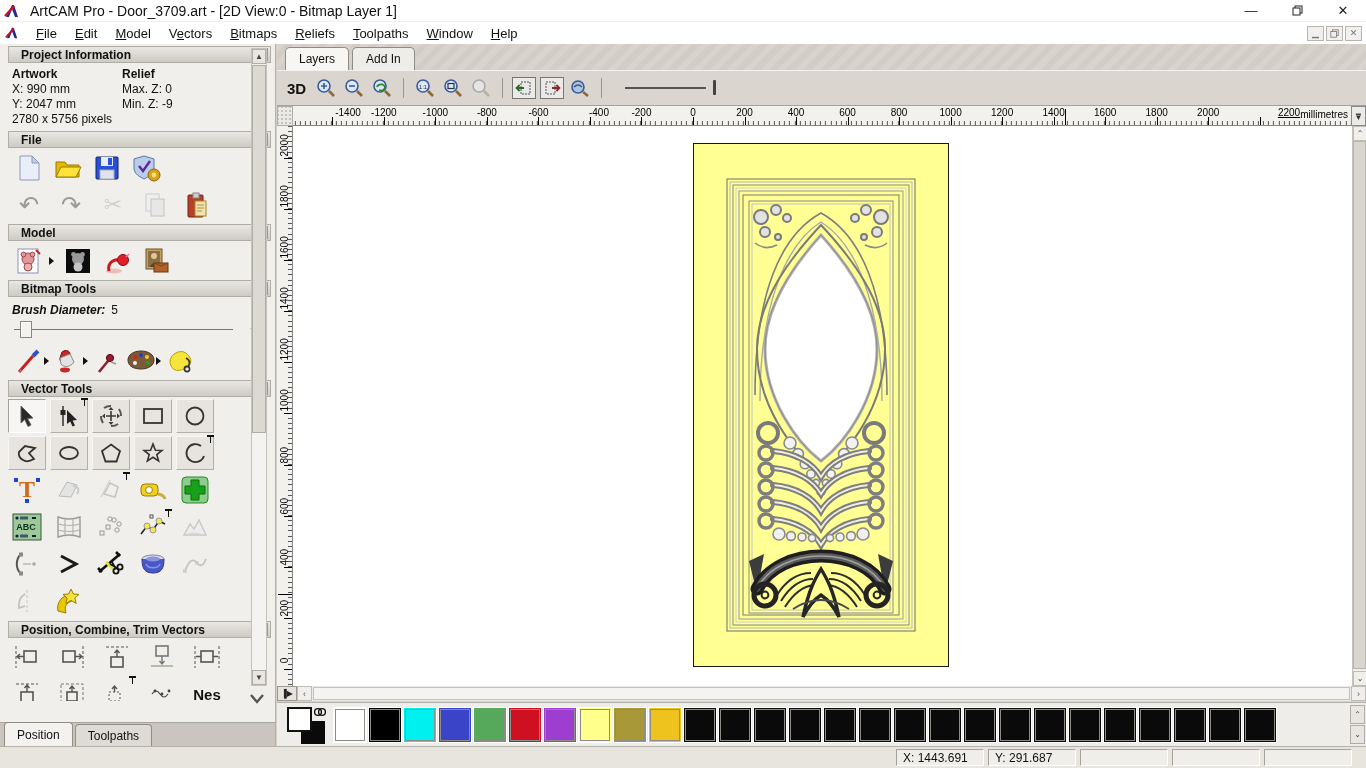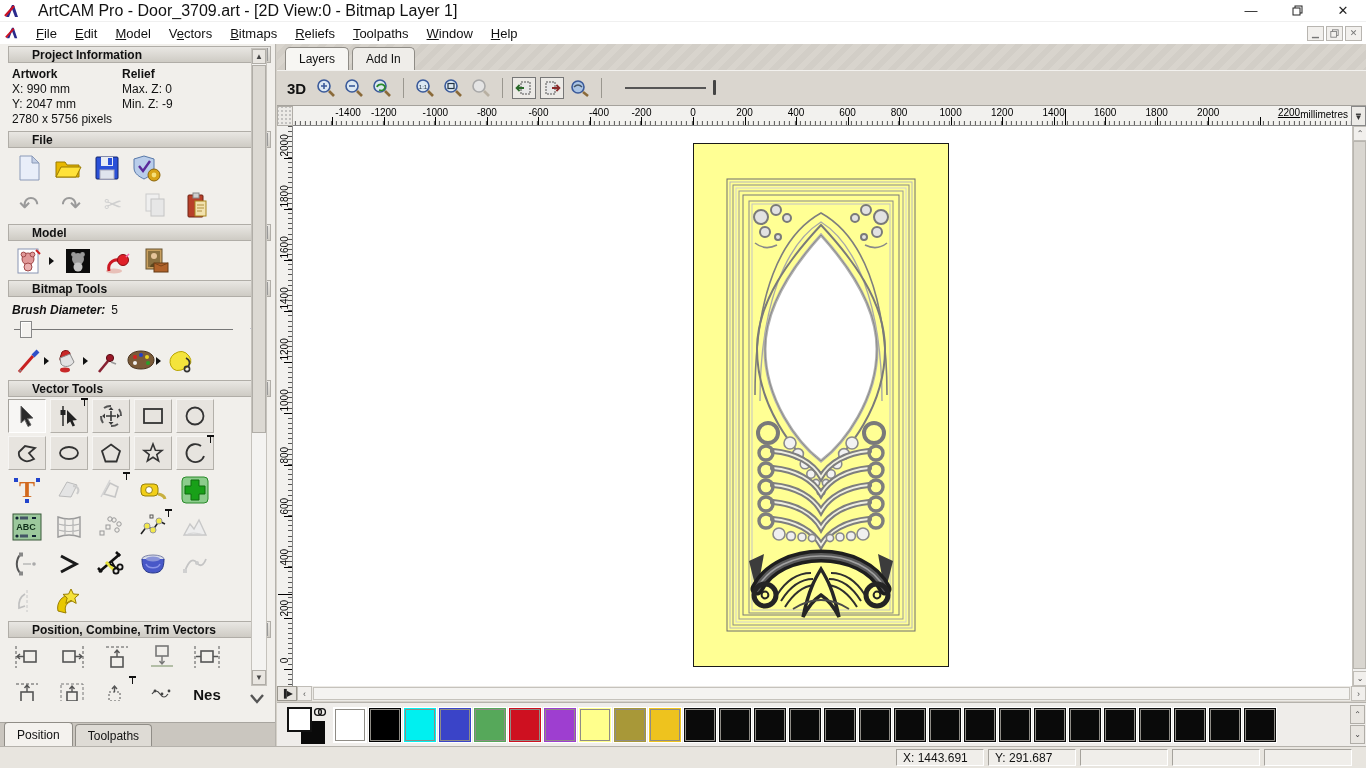--- a/index.html
+++ b/index.html
@@ -1,32 +1,32 @@
 <!DOCTYPE html>
 <html><head>
 <meta charset="utf-8">
 <style>
 *{margin:0;padding:0;box-sizing:border-box}
 html,body{width:1366px;height:768px;overflow:hidden}
 body{font-family:"Liberation Sans",sans-serif;background:#d4d0c8;position:relative}
 
 #titlebar{position:absolute;left:0;top:0;width:1366px;height:22px;background:#fff;border-bottom:1px solid #f0f0f0;display:flex;align-items:center;z-index:30}
 #titlebar .logo{width:16px;height:16px;margin-left:4px}
-#title-text{font-size:16px;color:#111;margin-left:18px;white-space:nowrap}
+#title-text{font-size:14px;color:#111;margin-left:10px;white-space:nowrap}
 .win-controls{margin-left:auto;display:flex;height:22px}
 .win-btn{width:46px;height:22px;display:flex;align-items:center;justify-content:center;color:#222;font-size:13px}
 #menubar{position:absolute;left:0;top:22px;width:1366px;height:22px;background:#fff;display:flex;align-items:center;z-index:30}
 #menubar .logo{width:14px;height:14px;margin-left:5px;margin-right:8px}
 .menu-item{font-size:13px;color:#111;padding:2px 9px;white-space:nowrap}
 .menu-item u{text-decoration:underline}
 .mdi-controls{margin-left:auto;display:flex;gap:2px;margin-right:4px}
 .mdi-btn{width:17px;height:15px;border:1px solid #b8b5b0;background:#f2f0ed;color:#777;font-size:9px;display:flex;align-items:center;justify-content:center}
 
 #assistant{position:absolute;left:0;top:44px;width:276px;height:702px;background:#f1efeb;border-right:1px solid #b5b2ac;overflow:hidden}
-.sec-header{position:relative;margin:2px 4px 0 8px;height:17px;background:linear-gradient(#e9e7e3,#cecbc4);border:1px solid #b0ada7;display:flex;align-items:center;padding-left:23px}
+.sec-header{position:relative;margin:2px 4px 0 8px;height:17px;background:linear-gradient(#e9e7e3,#cecbc4);border:1px solid #b0ada7;display:flex;align-items:center;padding-left:12px}
 .sec-header .sec-title{font-size:12px;font-weight:bold;color:#111;white-space:nowrap}
 .sec-collapse{position:absolute;right:2px;top:1px;width:16px;height:13px;background:#dedbd5;border:1px solid #999;font-size:8px;color:#333;display:flex;align-items:center;justify-content:center}
 .pinfo{font-size:12px;color:#111;padding:4px 0 2px 12px;line-height:15px}
 .pinfo b{font-weight:bold}
 .pinfo .col2{position:absolute;left:122px}
 .icon-row{display:flex;align-items:center;gap:9px;padding:5px 0 2px 14px}
 .fi{width:30px;height:30px;display:flex;align-items:center;justify-content:center}
 .flyout{width:0;height:0;border-left:5px solid #111;border-top:4px solid transparent;border-bottom:4px solid transparent;margin-left:-4px}
 .gray-glyph{font-size:24px;color:#9a9a9a;line-height:1}
 .dis-glyph{font-size:22px;color:#cfcfcf;line-height:1}

